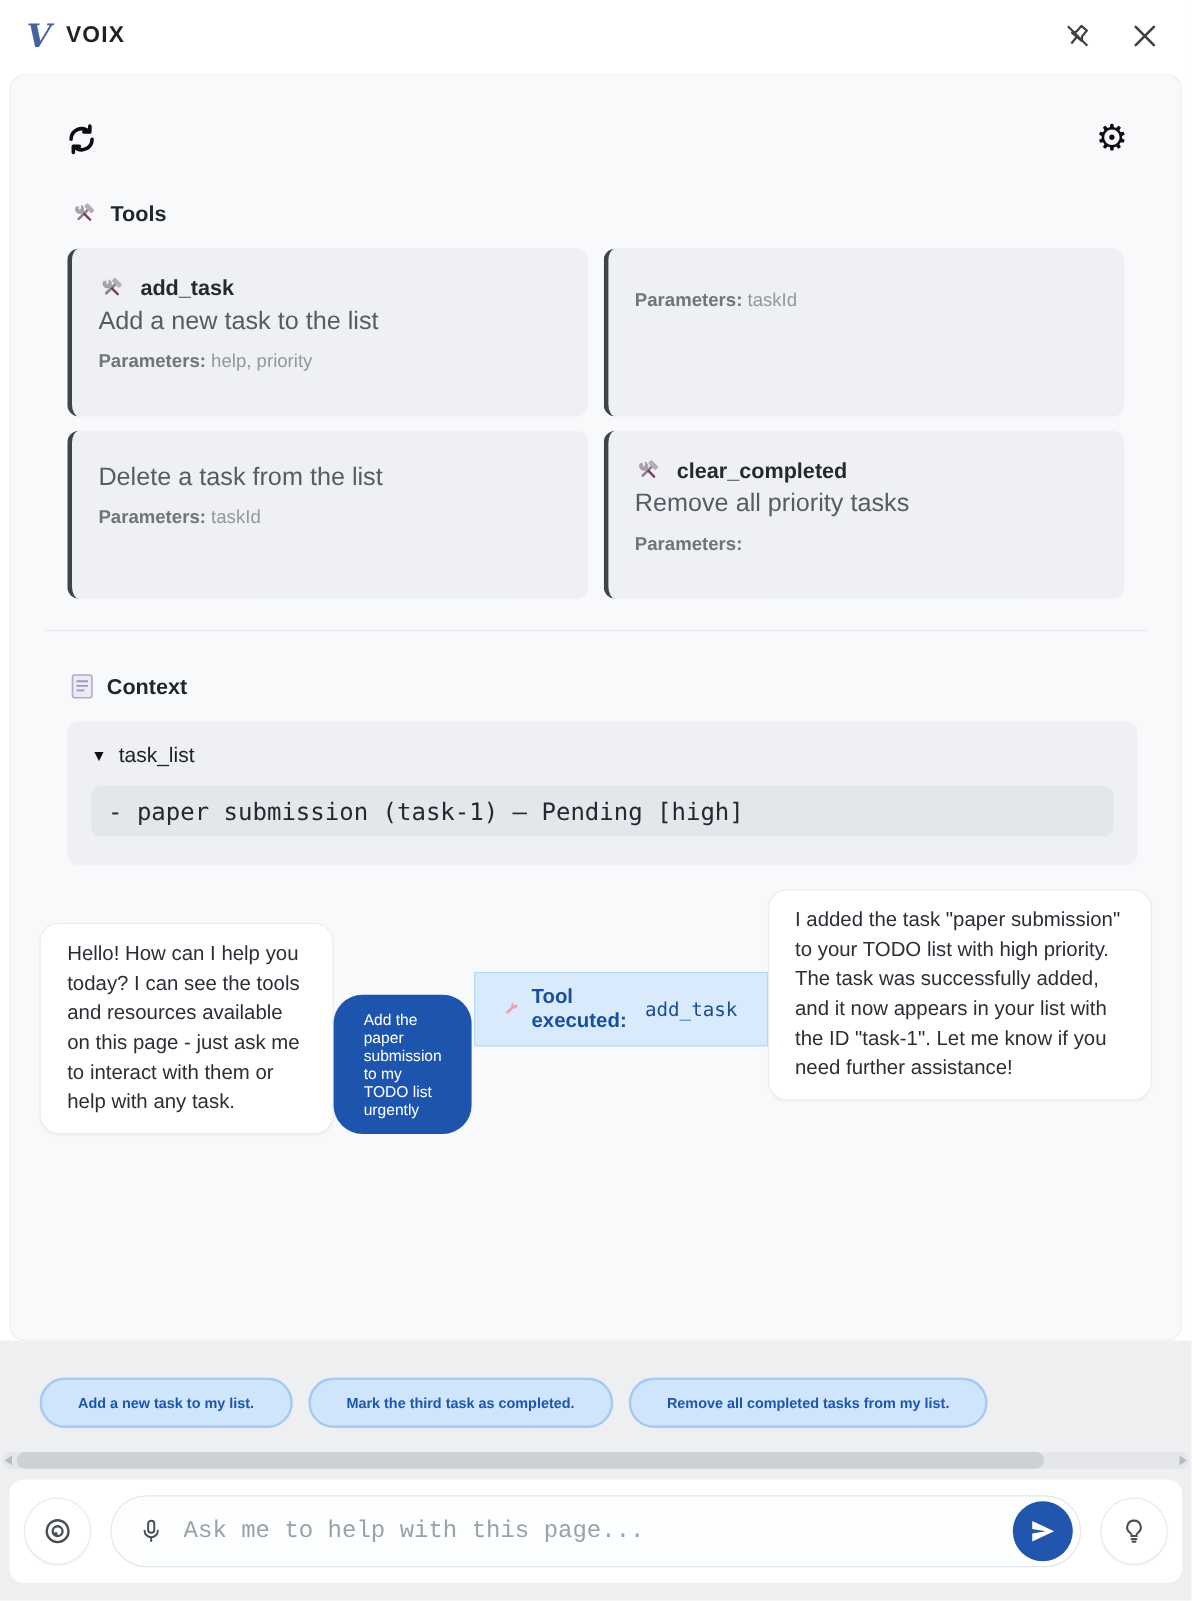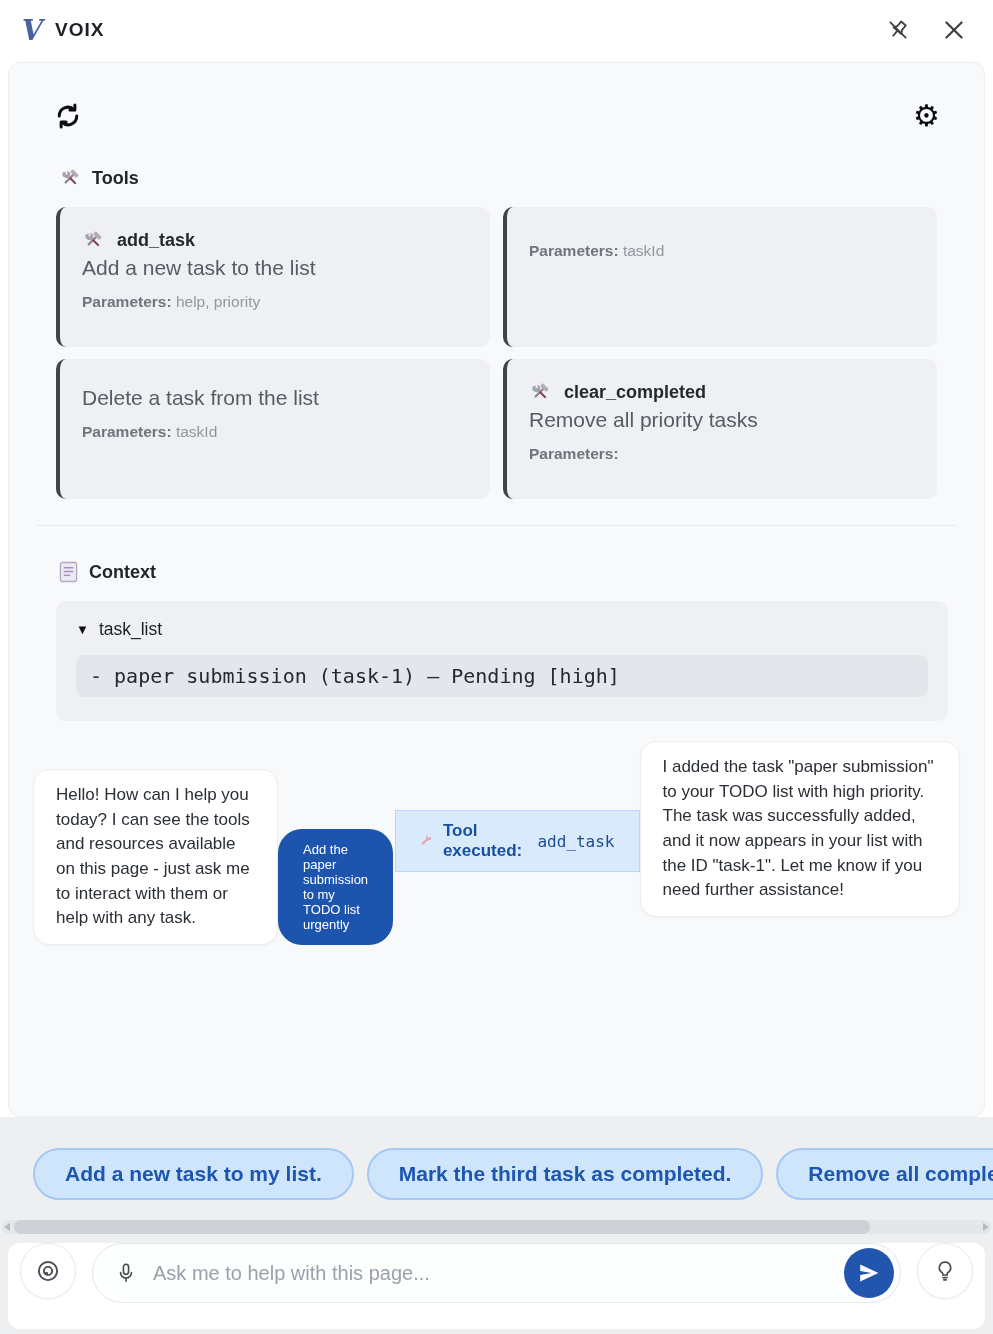--- a/index.html
+++ b/index.html
@@ -74,33 +74,34 @@
   .tool-exec-label { font-weight:bold; color:#17509e; }
   .tool-exec-name { font-family:"DejaVu Sans Mono","Liberation Mono",monospace; font-size:16px; color:#1b4d95; }
   .wrench-svg { width:18px; height:18px; }
   .m2 { margin-top:20px; }
 
   
   .footer { flex:1; background:#edeff1; display:flex; flex-direction:column; }
   .chips-row { display:flex; gap:13px; margin:31px 0 0 33px; white-space:nowrap; overflow:hidden; flex:0 0 auto; }
   .chip {
     flex:0 0 auto; background:#cfe5fc; border:2px solid #a5c8f5; color:#1d56b0;
-    font-family:inherit; font-size:21px; font-weight:bold;
+    font-family:inherit; font-size:12px; font-weight:bold;
     border-radius:26px; padding:12px 30px; cursor:pointer;
   }
   .hscroll { position:relative; height:14px; margin:20px 2px 0 2px; background:#e4e6e9; border-radius:7px; flex:0 0 auto; }
   .hscroll-thumb { position:absolute; left:12px; top:0; width:856px; height:14px; background:#cdd0d5; border-radius:7px; cursor:pointer; }
   .hs-arrow { position:absolute; top:3px; width:0; height:0; border-top:4px solid transparent; border-bottom:4px solid transparent; cursor:pointer; }
   .hs-left  { left:2px;  border-right:6px solid #b7babf; }
   .hs-right { right:2px; border-left:6px solid #b7babf; }
 
   .input-bar {
     margin:9px 8px 0 8px; height:86px; background:#fff; border-radius:12px;
-    display:flex; padding:0 12px; gap:16px; flex:0 0 auto;
+    display:flex; align-items:center; padding:0 12px; gap:16px; flex:0 0 auto;
     box-shadow:0 0 0 1px #f0f1f3;
+    font-family:Liberation Mono, monospace;
   }
   .round-btn {
     width:56px; height:56px; border-radius:50%; background:#fff;
     border:1px solid #e8eaec; box-shadow:0 1px 2px rgba(0,0,0,.05);
     display:flex; align-items:center; justify-content:center; cursor:pointer; flex:0 0 auto;
   }
   .input-pill {
     flex:1; height:60px; border:1px solid #e4e7ea; border-radius:30px; background:#fdfefe;
     display:flex; align-items:center; padding:0 6px 0 22px; gap:16px;
   }

